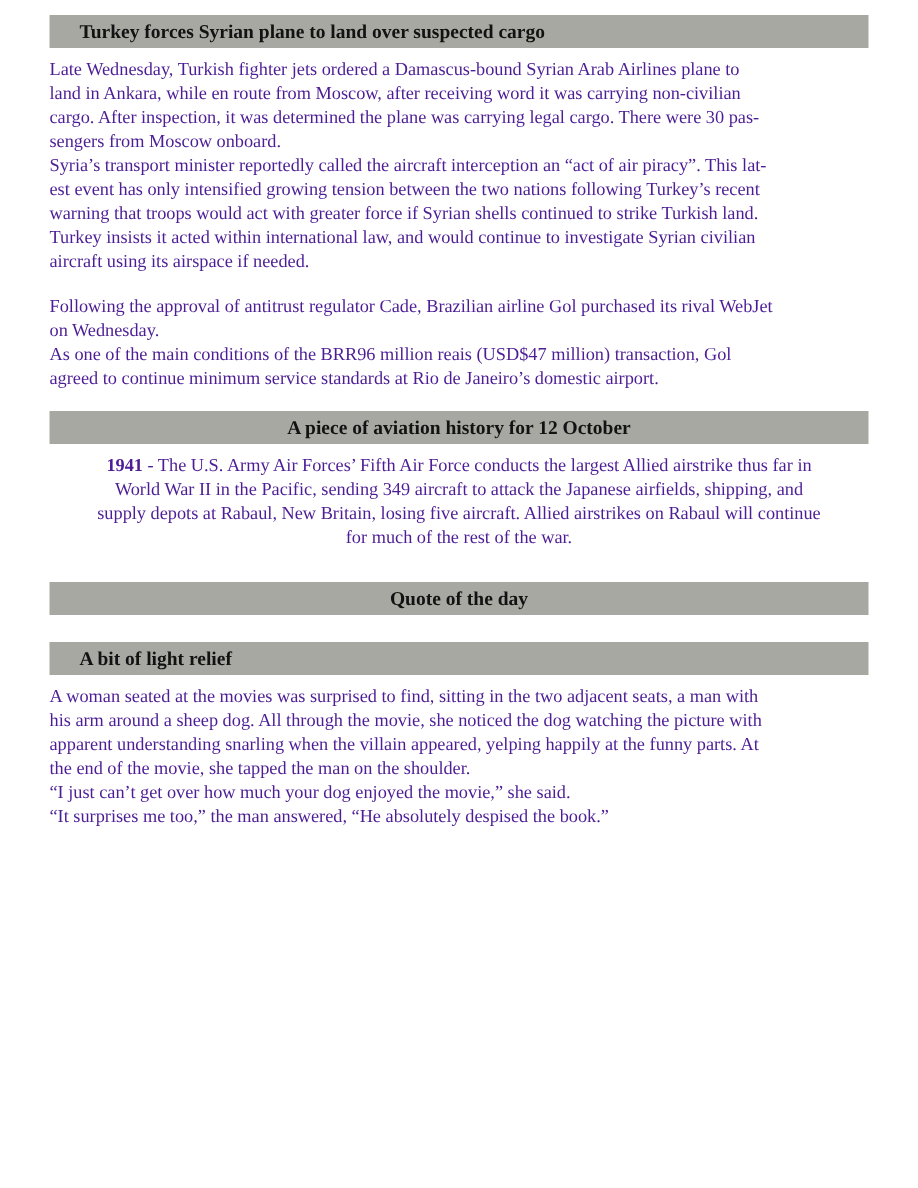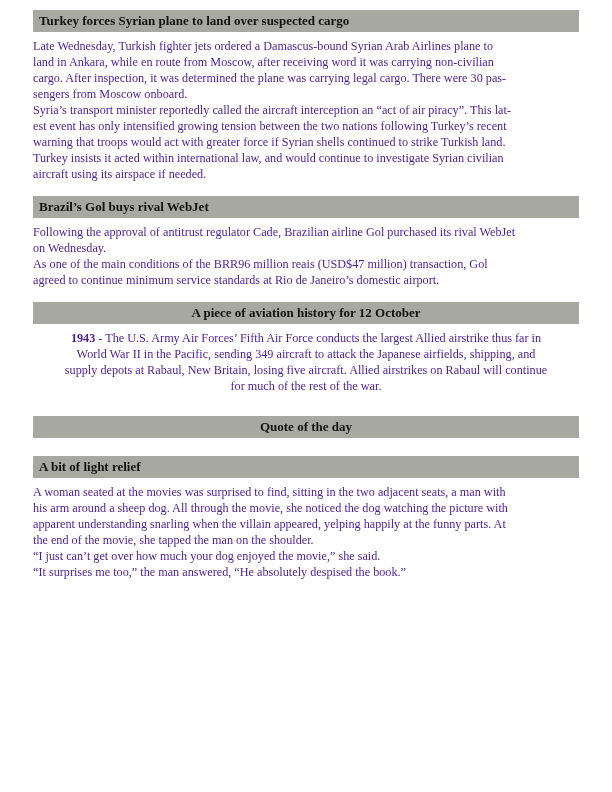--- a/index.html
+++ b/index.html
@@ -20,21 +20,21 @@
   }
   .section { margin: 0; }
   .s2 { margin-top: 14px; }
   .s3 { margin-top: 14px; text-align: center; }
   .s4 { margin-top: 22px; text-align: center; }
   .s5 { margin-top: 18px; }
   .bar {
     box-sizing: border-box;
     height: 22px;
     line-height: 22px;
-    padding: 0 6px;
+    padding: 0 20px;
     background: #a8a8a3;
     font-size: 13px;
     font-weight: bold;
     color: #121212;
     overflow: hidden;
   }
   .body {
     margin-top: 6px;
     font-size: 12.2px;
     line-height: 16px;
@@ -55,30 +55,29 @@
 cargo. After inspection, it was determined the plane was carrying legal cargo. There were 30 pas-
 sengers from Moscow onboard.
 Syria’s transport minister reportedly called the aircraft interception an “act of air piracy”. This lat-
 est event has only intensified growing tension between the two nations following Turkey’s recent
 warning that troops would act with greater force if Syrian shells continued to strike Turkish land.
 Turkey insists it acted within international law, and would continue to investigate Syrian civilian
 aircraft using its airspace if needed.</div>
   </section>
 
   <section class="section s2">
-    <div class="bar"><span>Brazil’s Gol buys rival WebJet</span></div>
     <div class="body">Following the approval of antitrust regulator Cade, Brazilian airline Gol purchased its rival WebJet
 on Wednesday.
 As one of the main conditions of the BRR96 million reais (USD$47 million) transaction, Gol
 agreed to continue minimum service standards at Rio de Janeiro’s domestic airport.</div>
   </section>
 
   <section class="section s3">
     <div class="bar"><span>A piece of aviation history for 12 October</span></div>
-    <div class="body"><strong>1943</strong><span> - The U.S. Army Air Forces’ Fifth Air Force conducts the largest Allied airstrike thus far in
+    <div class="body"><strong>1941</strong><span> - The U.S. Army Air Forces’ Fifth Air Force conducts the largest Allied airstrike thus far in
 World War II in the Pacific, sending 349 aircraft to attack the Japanese airfields, shipping, and
 supply depots at Rabaul, New Britain, losing five aircraft. Allied airstrikes on Rabaul will continue
 for much of the rest of the war.</span></div>
   </section>
 
   <section class="section s4">
     <div class="bar"><span>Quote of the day</span></div>
   </section>
 
   <section class="section s5">

